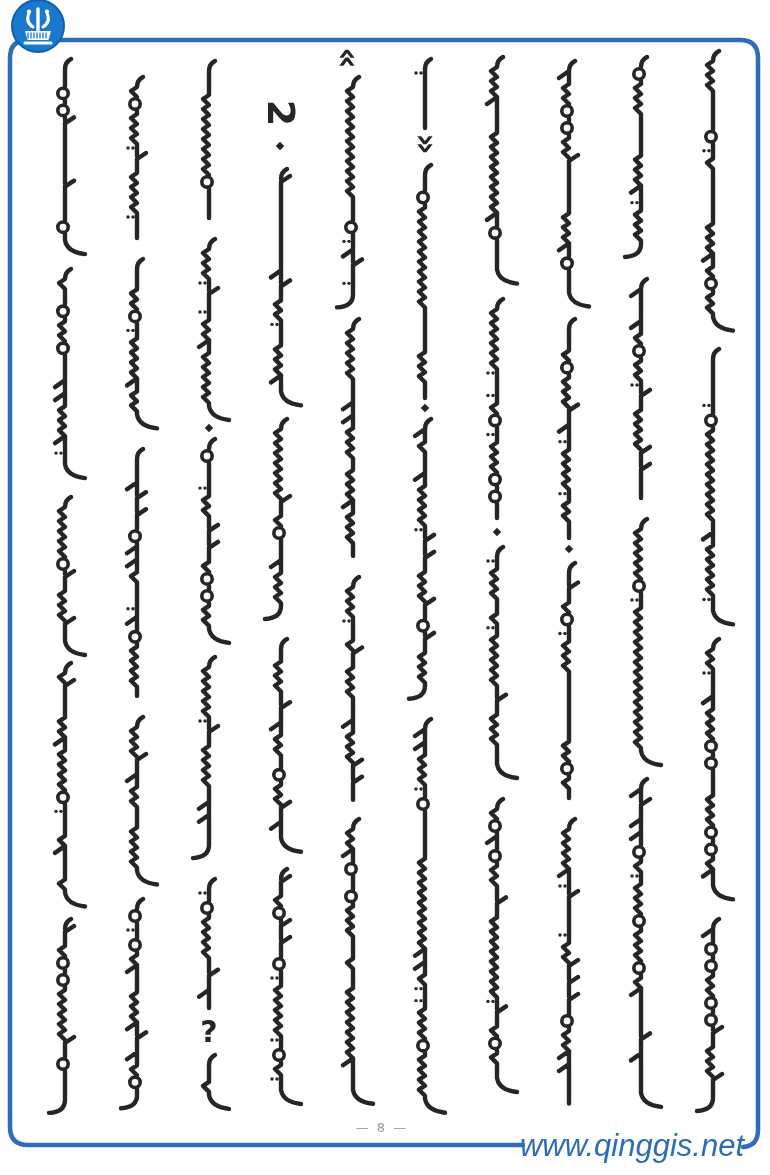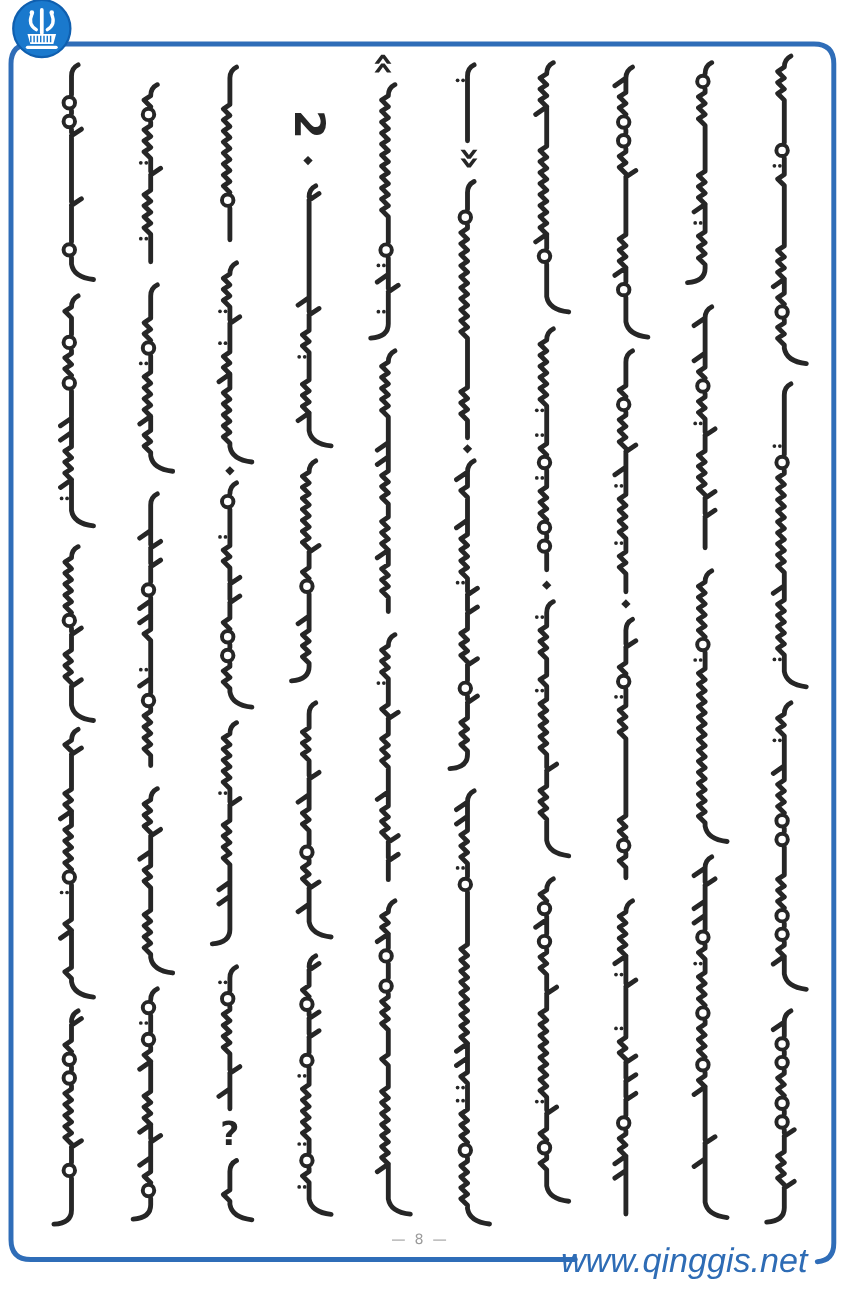--- a/index.html
+++ b/index.html
@@ -15,21 +15,21 @@
   .bowl{fill:none;stroke:var(--ink,#262626);stroke-width:3.6;}
   .ddot{fill:var(--ink,#262626);}
   .mark-text{fill:var(--ink,#262626);font-family:"DejaVu Sans",sans-serif;font-weight:bold;}
   .border-path{fill:none;stroke:var(--border,#2f6db8);stroke-width:4.5;stroke-linecap:round;}
   .pageno{
     position:absolute;left:322px;top:1120px;width:120px;
     text-align:center;font-size:13px;letter-spacing:2px;
     color:var(--muted,#9a9a9a);
   }
   .site-url{
-    position:absolute;right:36px;top:1129px;
+    position:absolute;right:26px;top:1129px;
     font-family:"Liberation Sans",sans-serif;
     font-style:italic;font-size:31px;line-height:1.1;
     color:var(--url,#2e6cb5);text-decoration:none;
   }
 </style>
 </head>
 <body>
 
 <div class="page" style="--bg: #ffffff; --border: #2f6db8; --logo: #1a79cd; --logo-dark: #0f5faf; --ink: #262626; --muted: #9a9a9a; --url: #2e6cb5;">
 

